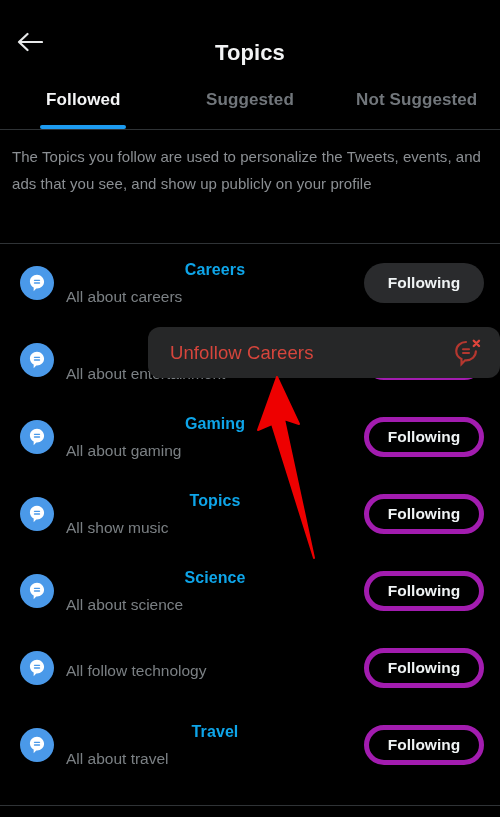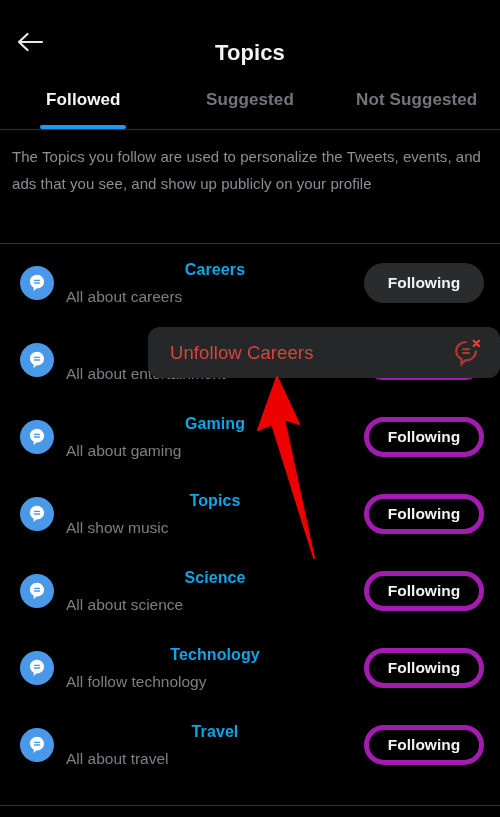--- a/index.html
+++ b/index.html
@@ -330,21 +330,20 @@
 
   <div class="topic-row">
     <span class="topic-icon">
       <svg width="20" height="20" viewBox="0 0 24 24">
         <path d="M12 2C7.3 2 3.5 5.6 3.5 10.1c0 3.1 1.8 5.8 4.5 7.2V22l3.1-3.4c.3 0 .6.1.9.1 4.7 0 8.5-3.6 8.5-8.1S16.7 2 12 2z" fill="#ffffff"></path>
         <rect x="8.2" y="8" width="7.6" height="1.6" rx="0.8" fill="#4a99e9"></rect>
         <rect x="8.2" y="11.2" width="7.6" height="1.6" rx="0.8" fill="#4a99e9"></rect>
       </svg>
     </span>
     <span class="topic-text">
-      <span class="topic-name">Technology</span>
       <span class="topic-desc">All follow technology</span>
     </span>
     <button class="follow-btn">Following</button>
   </div>
 
   <div class="topic-row">
     <span class="topic-icon">
       <svg width="20" height="20" viewBox="0 0 24 24">
         <path d="M12 2C7.3 2 3.5 5.6 3.5 10.1c0 3.1 1.8 5.8 4.5 7.2V22l3.1-3.4c.3 0 .6.1.9.1 4.7 0 8.5-3.6 8.5-8.1S16.7 2 12 2z" fill="#ffffff"></path>
         <rect x="8.2" y="8" width="7.6" height="1.6" rx="0.8" fill="#4a99e9"></rect>

